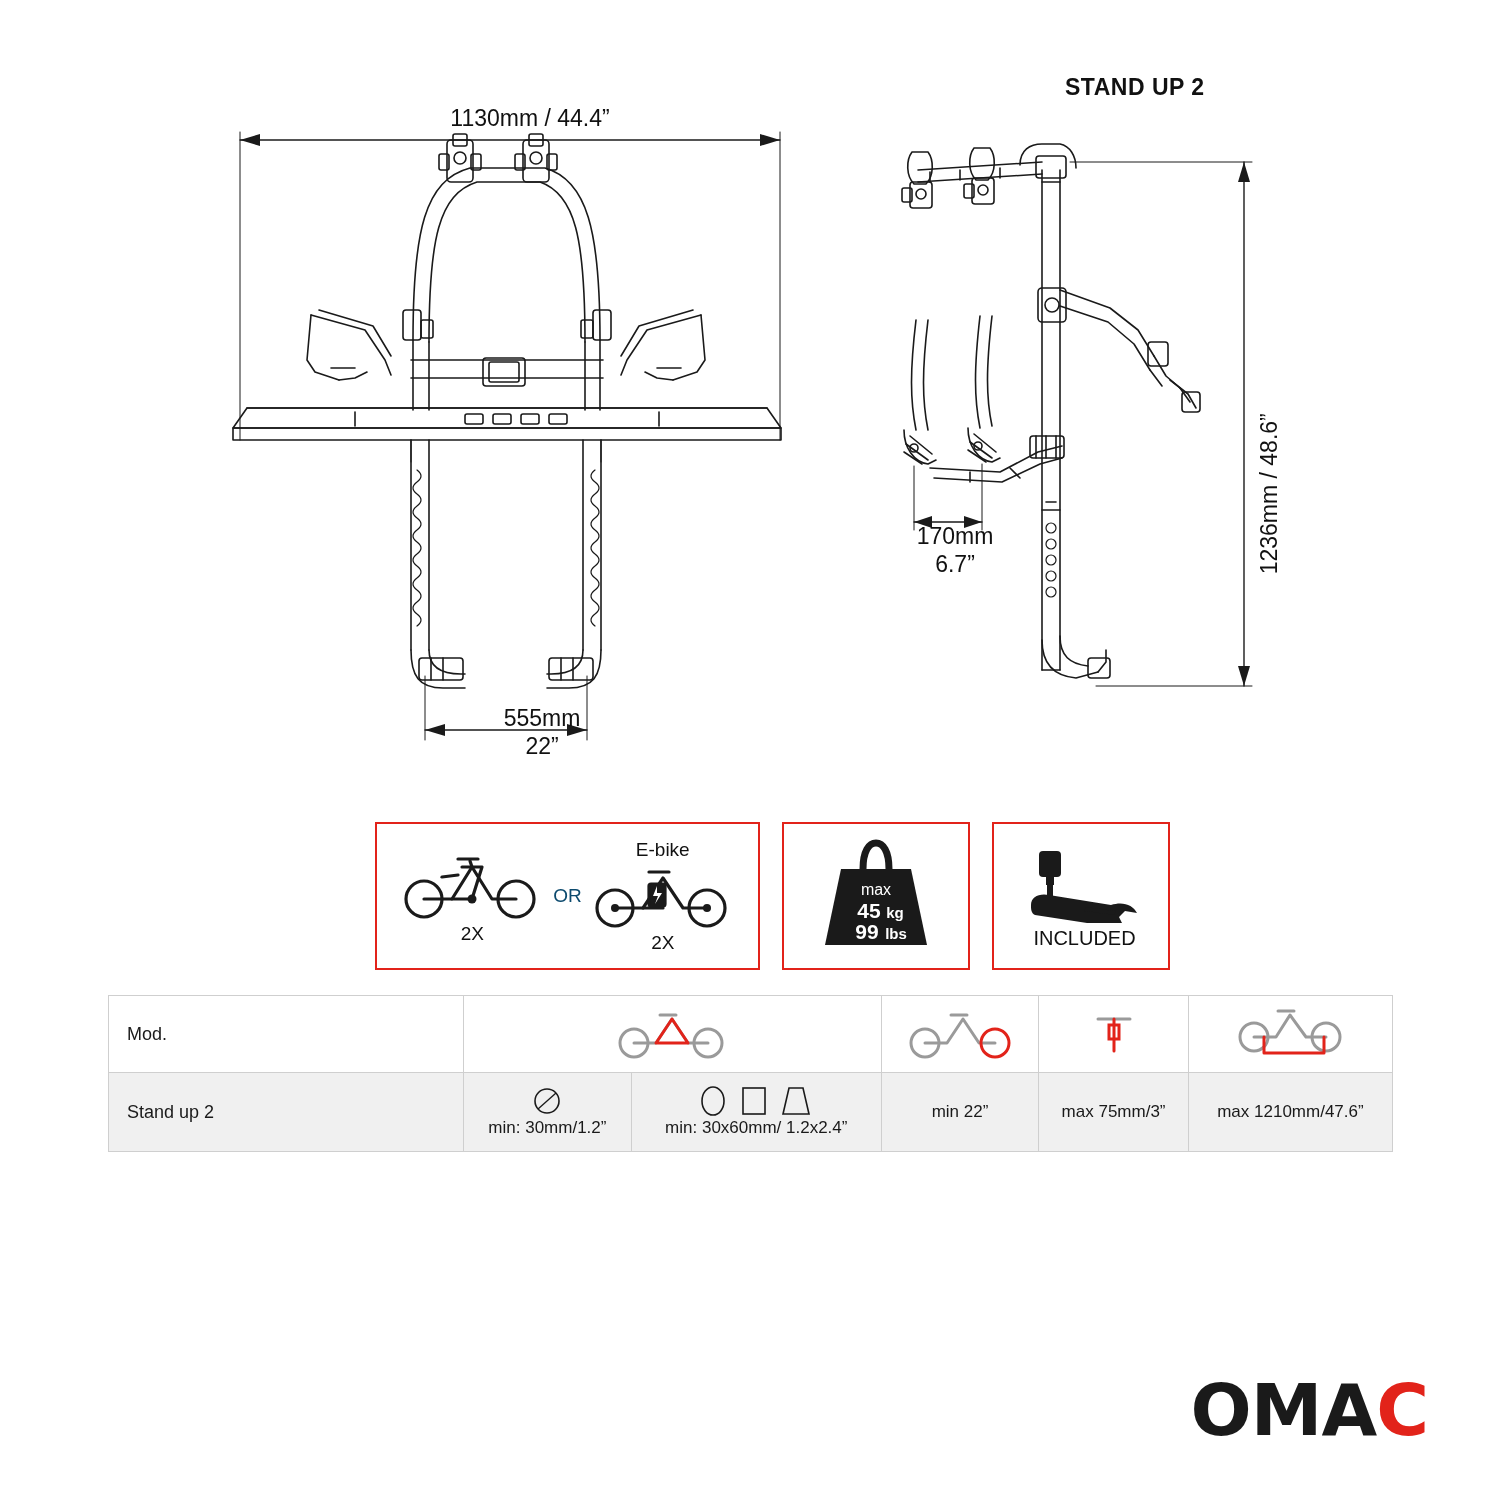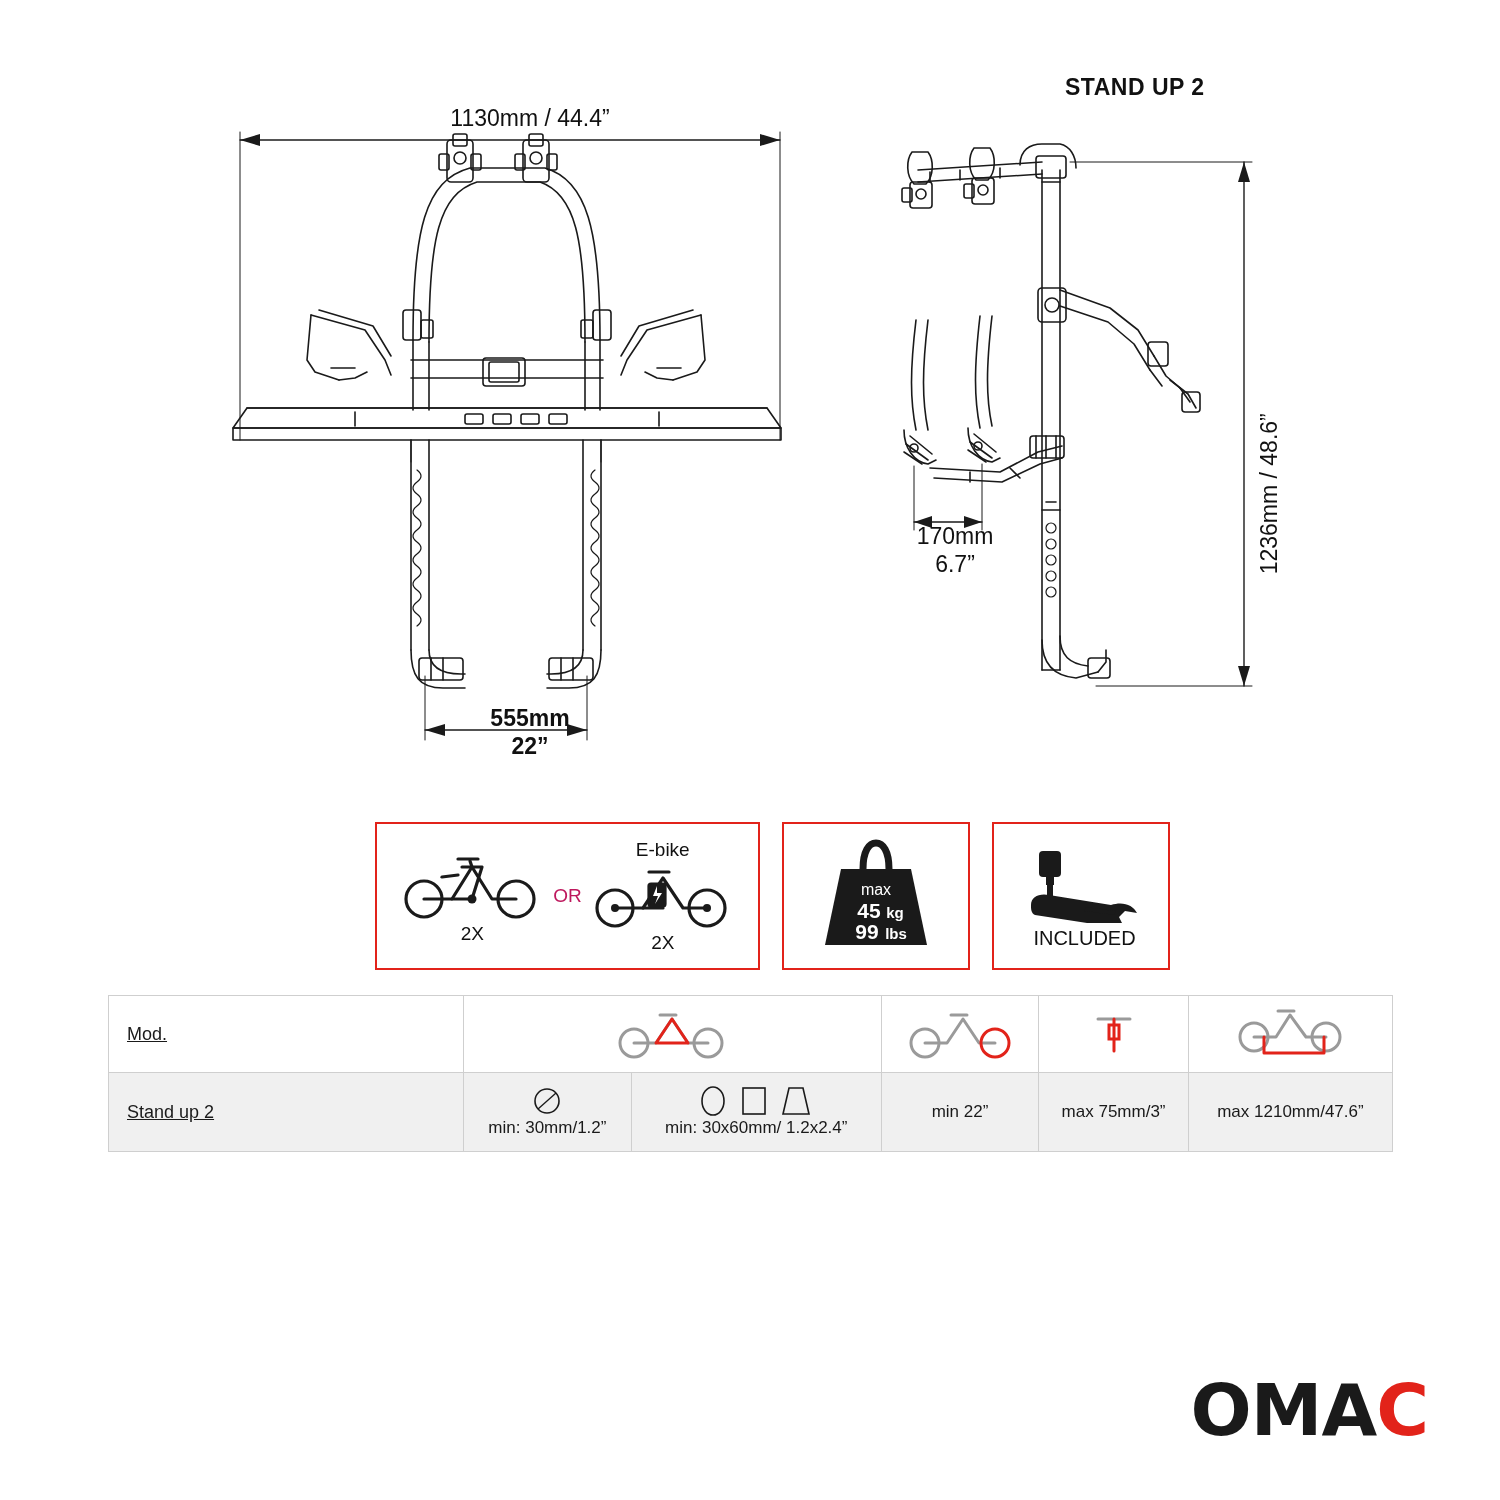--- a/index.html
+++ b/index.html
@@ -39,24 +39,23 @@
     text-align: center;
     white-space: pre-line;
     line-height: 1.2;
   }
   .dim-top-width {
     left: 320px;
     top: 105px;
     width: 420px;
   }
   .dim-bottom-width {
-    left: 380px;
+    left: 392px;
     top: 705px;
     width: 300px;
-    font-weight: bold;
   }
   .dim-170 {
     left: 855px;
     top: 523px;
     width: 200px;
   }
   .dim-height {
     left: 1160px;
     top: 480px;
     width: 220px;
@@ -119,21 +118,21 @@
     margin-bottom: 1px;
   }
   .or-chip {
     position: absolute;
     left: 50%;
     top: 50%;
     transform: translate(-50%, -50%);
     background: #fff;
     padding: 3px 6px;
     font-size: 19px;
-    color: #be185d;
+    color: #0c4a6e;
     z-index: 5;
   }
   .weight-box {
     width: 188px;
     height: 148px;
   }
   .included-box {
     width: 178px;
     height: 148px;
     flex-direction: column;
@@ -176,21 +175,20 @@
   }
   .spec-table tr.row-body td {
     background: #f0f0f0;
     height: 78px;
   }
   .spec-table td.label-cell {
     text-align: left;
     padding-left: 18px;
     width: 330px;
     font-size: 18px;
-    text-decoration: underline;
   }
   .icon-cell svg {
     display: block;
     margin: 0 auto;
   }
 
   
   .omac-logo {
     position: absolute;
     right: 72px;

